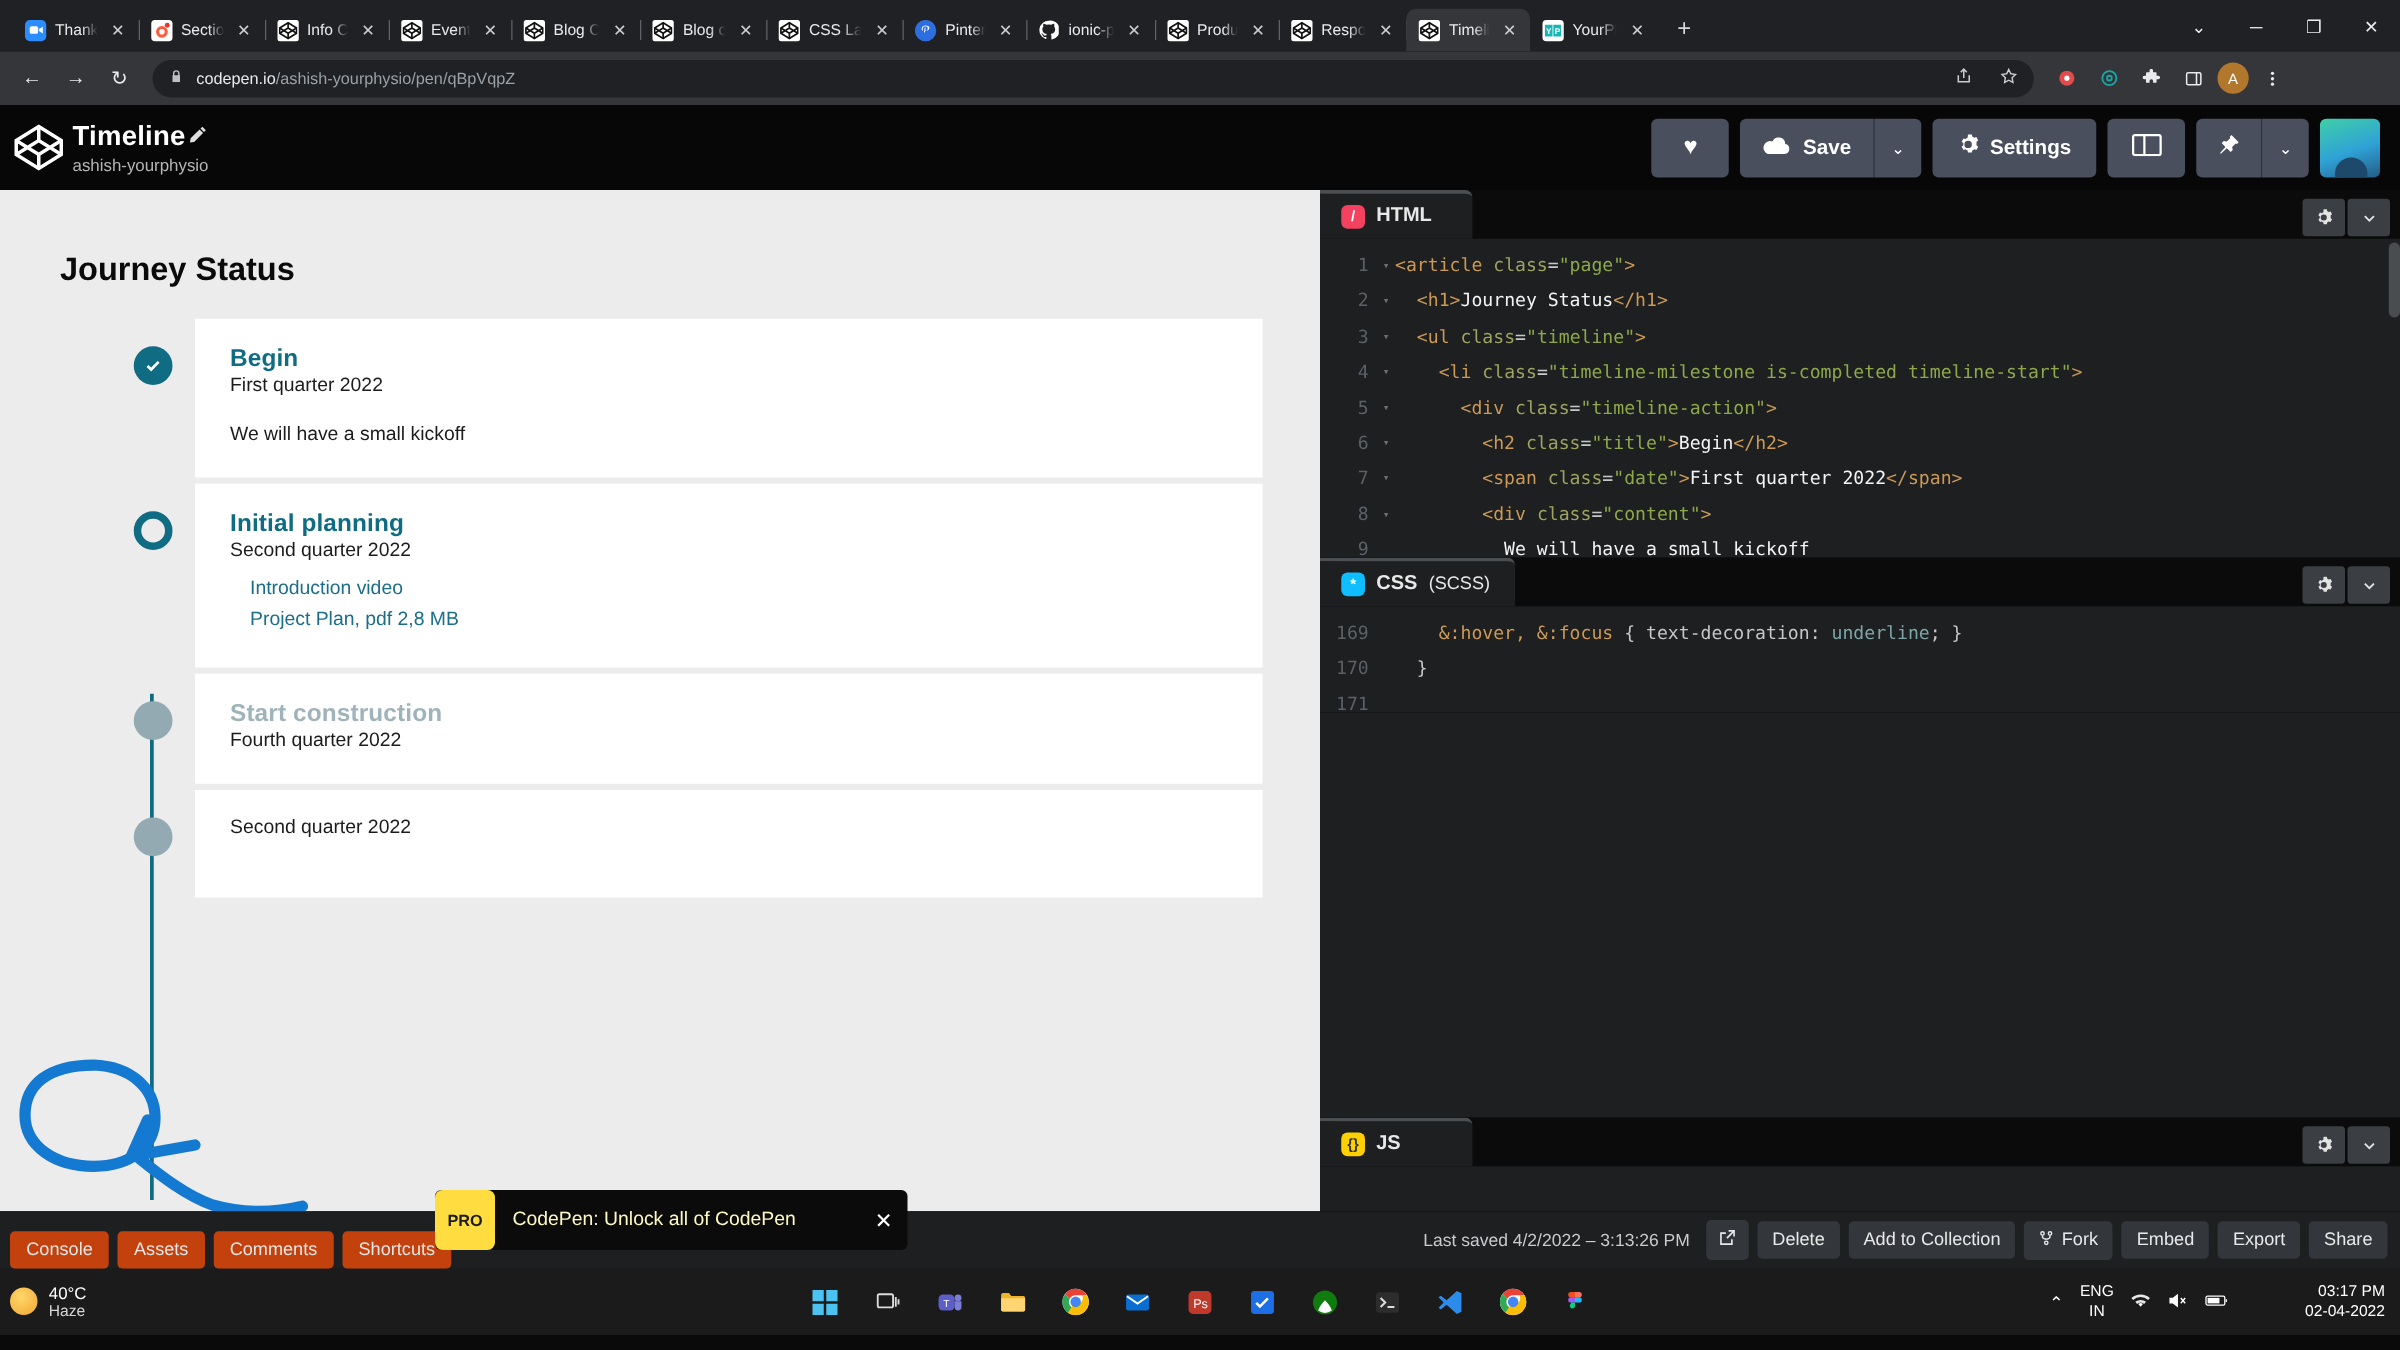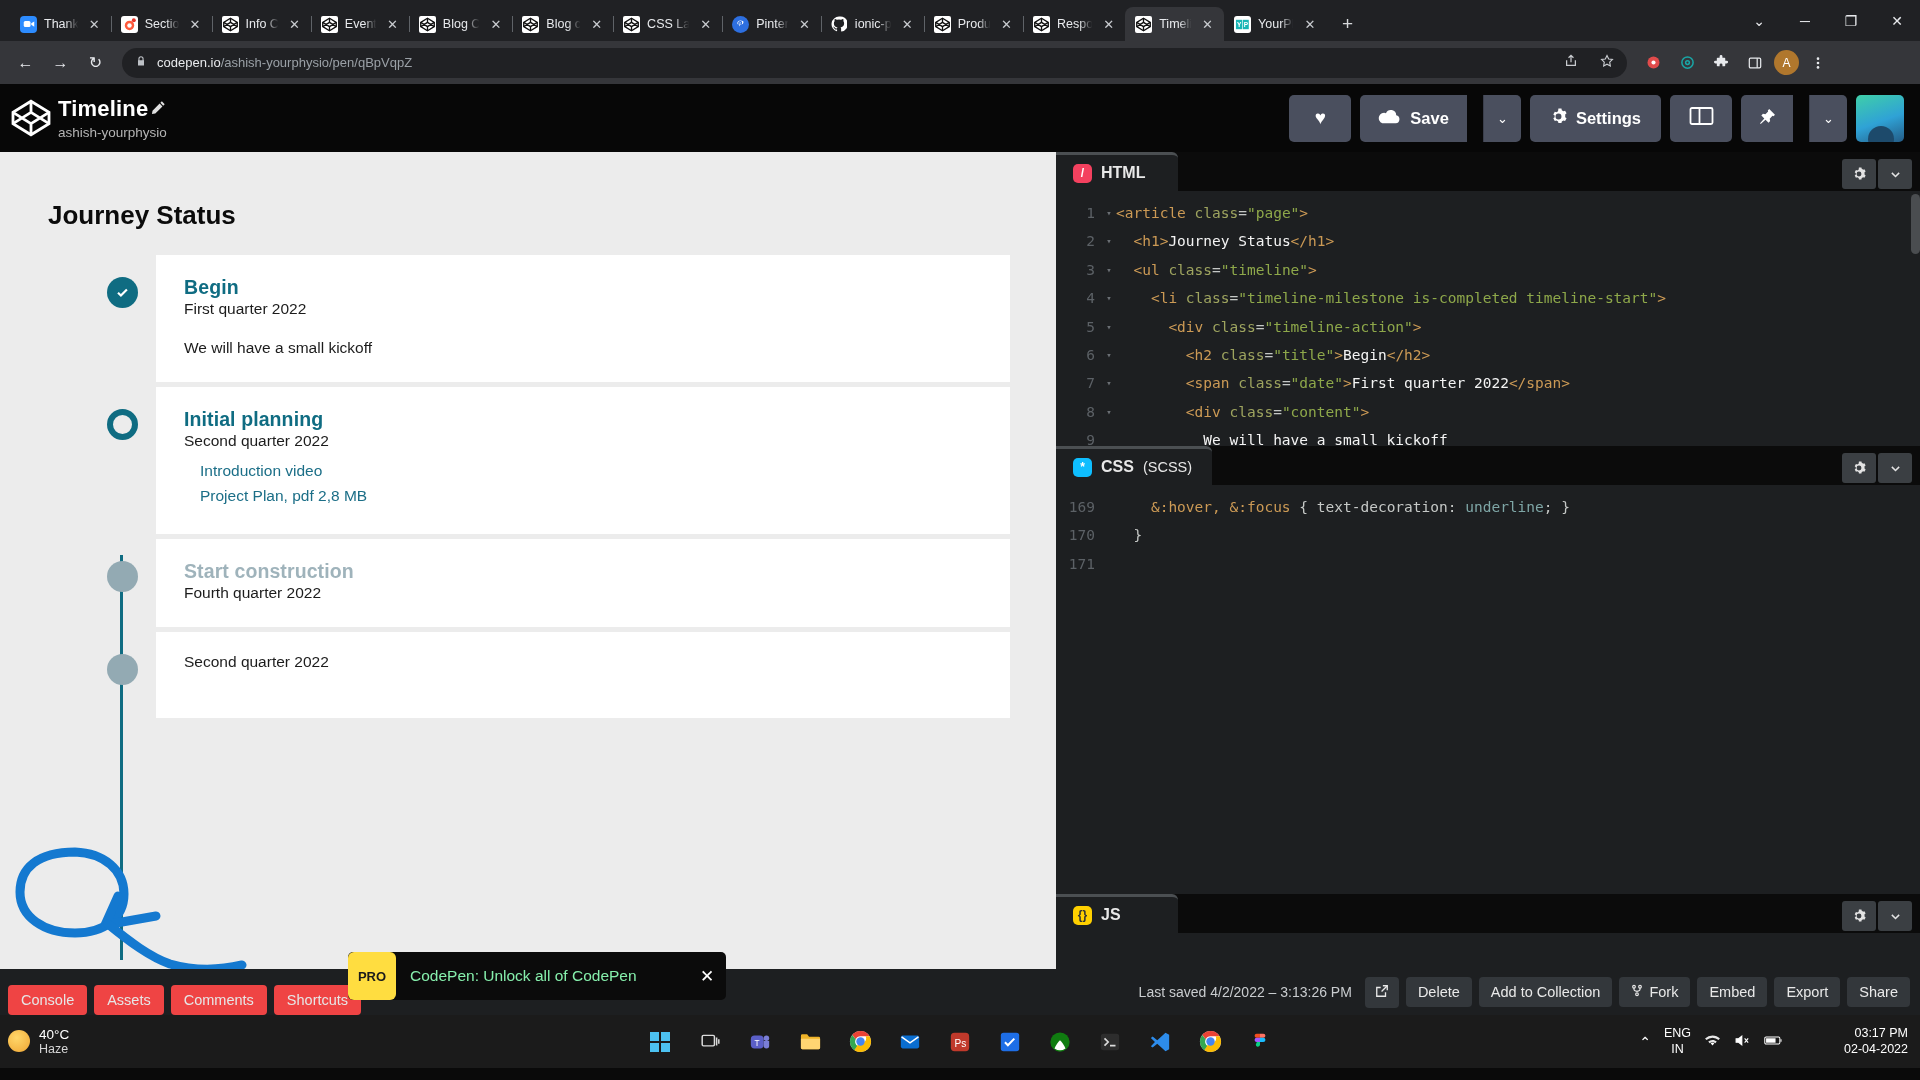--- a/index.html
+++ b/index.html
@@ -100,21 +100,21 @@
   #pen-author { color:#b5b5b5; font-size:13.5px; margin-top:3px; }
   #cp-actions { margin-left:auto; display:flex; align-items:center; gap:9px; }
   .cp-btn {
     background:#4a4f5e; color:#fff; border-radius:5px; height:47px;
     display:flex; align-items:center; justify-content:center; gap:9px;
     padding:0 20px; font-size:16.5px; font-weight:bold;
   }
   .cp-btn.icononly { width:62px; padding:0; }
   .cp-btn.split-main { border-radius:5px 0 0 5px; padding:0 18px; }
   .cp-btn.split-caret { border-radius:0 5px 5px 0; width:38px; padding:0; font-size:13px; font-weight:normal; border-left:1px solid #3a3e4b;}
-  .cp-split { display:flex;gap:16px; }
+  .cp-split { display:flex; }
   #cp-user-avatar {
     width:48px;height:47px;border-radius:5px;flex:0 0 48px;
     background:linear-gradient(160deg,#3fcfa8 0%,#2fa2d6 55%,#245c86 100%);
     position:relative; overflow:hidden;
   }
   #cp-user-avatar::after{
     content:""; position:absolute; left:12px; bottom:-10px; width:26px;height:26px;
     border-radius:50%; background:#1d4a6b;
   }
 
@@ -216,35 +216,35 @@
     background:#4a4d50; border-radius:5px;
   }
 
   
   #bottombar { height:46px; display:flex; background:#1d1f21; }
   #bottom-left {
     width:1056px; flex:0 0 1056px; background:#1d1f21; display:flex; align-items:center;
     gap:7px; padding-left:8px; position:relative;
   }
   .bl-btn {
-    background:#ef4444; color:#e6e6e6; font-size:14.5px; border-radius:4px;
+    background:#c2410c; color:#e6e6e6; font-size:14.5px; border-radius:4px;
     padding:7px 13px;
     margin-top:16px;
   }
   #pro-toast {
     position:absolute; left:348px; top:-17px; height:48px; background:#0b0b0b;
     border-radius:5px; display:flex; align-items:center; gap:14px; padding:0 8px 0 0;
     width:378px;
   }
   #pro-badge {
     width:48px;height:48px;flex:0 0 48px;background:#ffdd40;border-radius:6px;
     display:flex;align-items:center;justify-content:center;
     font-size:13px;font-weight:bold;color:#1b1b1b;
   }
-  #pro-text { color:#86efac; font-size:15.5px; flex:1 1 auto; }
+  #pro-text { color:#fef9c3; font-size:15.5px; flex:1 1 auto; }
   #pro-close { color:#fff; font-size:17px; width:22px; text-align:center; }
   #bottom-right {
     flex:1 1 auto; display:flex; align-items:center; justify-content:flex-end;
     gap:7px; padding-right:10px; background:#1d1f21;
   }
   #lastsaved { color:#c9cccf; font-size:14px; margin-right:6px; }
   .br-btn {
     background:#33373b; color:#e9e9e9; font-size:14.5px; border-radius:4px;
     padding:7px 12px; display:flex; align-items:center; gap:6px;
   }

